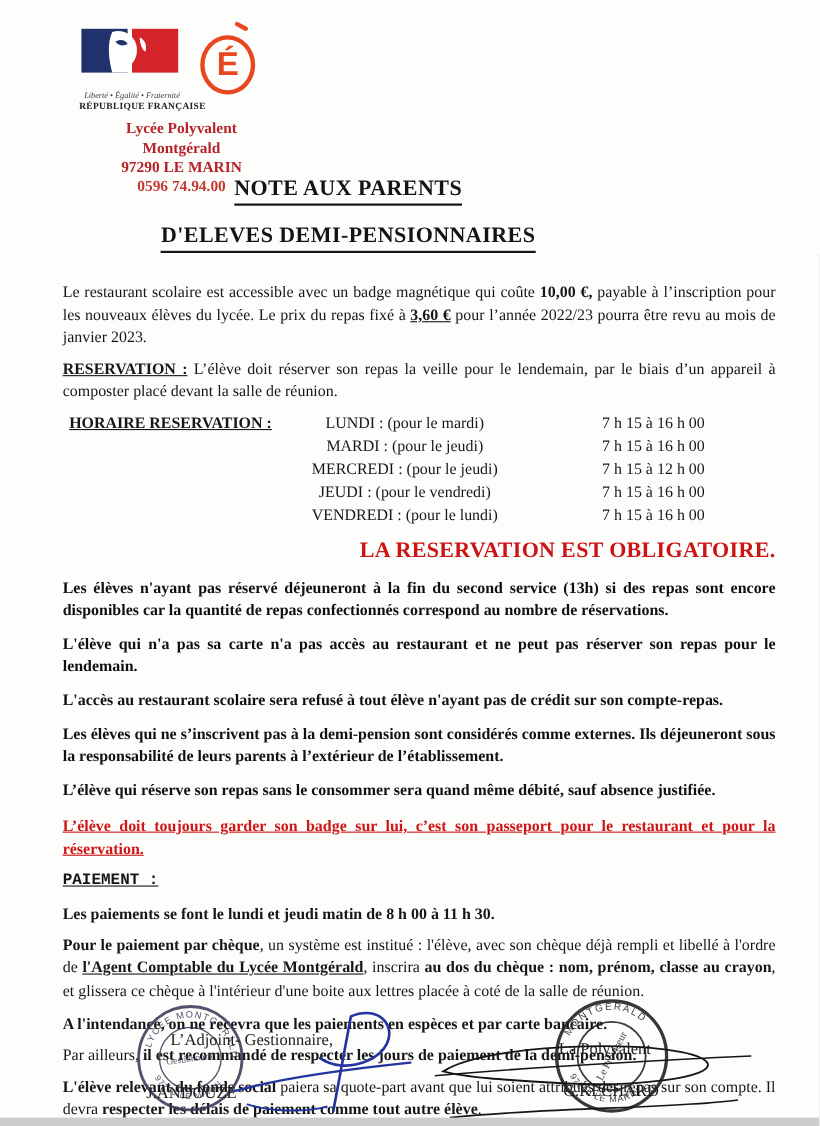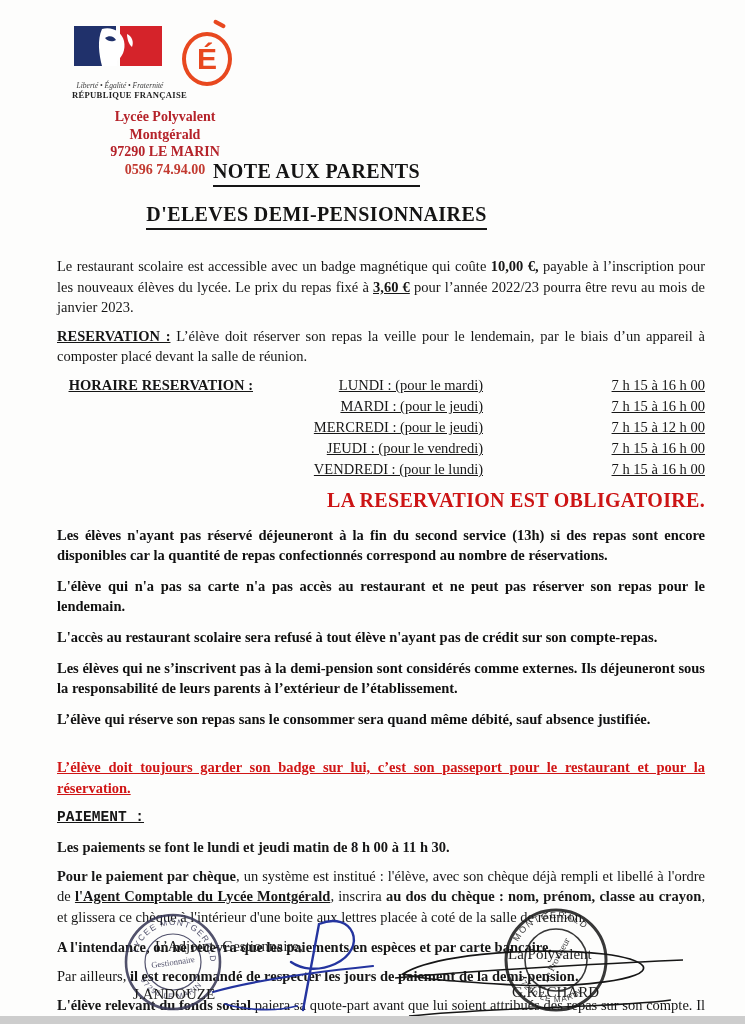--- a/index.html
+++ b/index.html
@@ -29,21 +29,21 @@
   .titles{position:absolute; top:160px; left:0; width:633px; text-align:center;}
   .title-line{display:inline-block; font-weight:bold; font-size:20px; letter-spacing:.4px;
     border-bottom:2.4px solid #161616; padding-bottom:2px; color:#141414;}
   .title-gap{height:16px;}
   
   .content{position:absolute; top:256px; left:57px; width:648px;
     font-size:14.5px; line-height:20.6px; text-align:justify; color:#161616;}
   .content p{margin:0 0 8px 0;}
   .b{font-weight:bold;}
   .u{text-decoration:underline;}
-  .horaire{display:grid; grid-template-columns:196px 230px 1fr; margin:2px 0 8px 0; line-height:21px; text-align:right;text-decoration:underline;}
+  .horaire{display:grid; grid-template-columns:196px 230px 1fr; margin:2px 0 8px 0; line-height:21px; text-align:center;}
   .banner{margin:10px 0 14px 0; text-align:right; font-weight:bold; font-size:20px;
     color:#cc1414; letter-spacing:.3px;}
   .rule{font-weight:bold; color:#101010;}
   .warn{font-weight:bold; text-decoration:underline; color:#d01515;}
   .payhead{font-weight:bold; text-decoration:underline; margin-top:4px;font-family:Liberation Mono, monospace;}
   
   .sign-row{position:absolute; top:912px; left:0; width:745px; height:105px; font-size:15px;}
   .sig-group{position:absolute; top:0; height:105px;}
   .sig-left{left:95px; width:300px;}
   .sig-right{left:440px; width:290px;}
@@ -112,21 +112,21 @@
     </div>
 
     <div class="banner">LA RESERVATION EST OBLIGATOIRE.</div>
 
     <p class="rule">Les élèves n'ayant pas réservé déjeuneront à la fin du second service (13h) si des repas sont encore disponibles car la quantité de repas confectionnés correspond au nombre de réservations.</p>
     <p class="rule" style="margin-top:10px;">L'élève qui n'a pas sa carte n'a pas accès au restaurant et ne peut pas réserver son repas pour le lendemain.</p>
     <p class="rule" style="margin-top:10px;">L'accès au restaurant scolaire sera refusé à tout élève n'ayant pas de crédit sur son compte-repas.</p>
     <p class="rule" style="margin-top:10px;">Les élèves qui ne s’inscrivent pas à la demi-pension sont considérés comme externes. Ils déjeuneront sous la responsabilité de leurs parents à l’extérieur de l’établissement.</p>
     <p class="rule" style="margin-top:10px;">L’élève qui réserve son repas sans le consommer sera quand même débité, sauf absence justifiée.</p>
 
-    <p class="warn" style="margin-top:28px;">L’élève doit toujours garder son badge sur lui, c’est son passeport pour le restaurant et pour la réservation.</p>
+    <p class="warn" style="margin-top:12px;">L’élève doit toujours garder son badge sur lui, c’est son passeport pour le restaurant et pour la réservation.</p>
 
     <p class="payhead">PAIEMENT :</p>
 
     <p class="b" style="margin-top:10px;">Les paiements se font le lundi et jeudi matin de 8 h 00 à 11 h 30.</p>
 
     <p><span class="b">Pour le paiement par chèque</span><span>, un système est institué : l'élève, avec son chèque déjà rempli et libellé à l'ordre de </span><span class="b u">l'Agent Comptable du Lycée Montgérald</span><span>, inscrira </span><span class="b">au dos du chèque : nom, prénom, classe au crayon</span><span>, et glissera ce chèque à l'intérieur d'une boite aux lettres placée à coté de la salle de réunion.</span></p>
 
     <p class="b" style="margin-top:10px;">A l'intendance, on ne recevra que les paiements en espèces et par carte bancaire.</p>
 
     <p><span>Par ailleurs, </span><span class="b">il est recommandé de respecter les jours de paiement de la demi-pension.</span></p>

